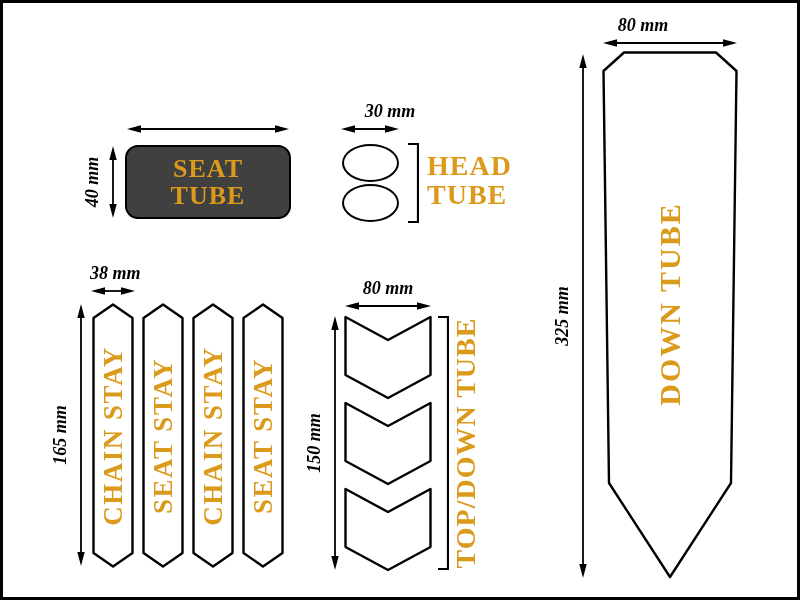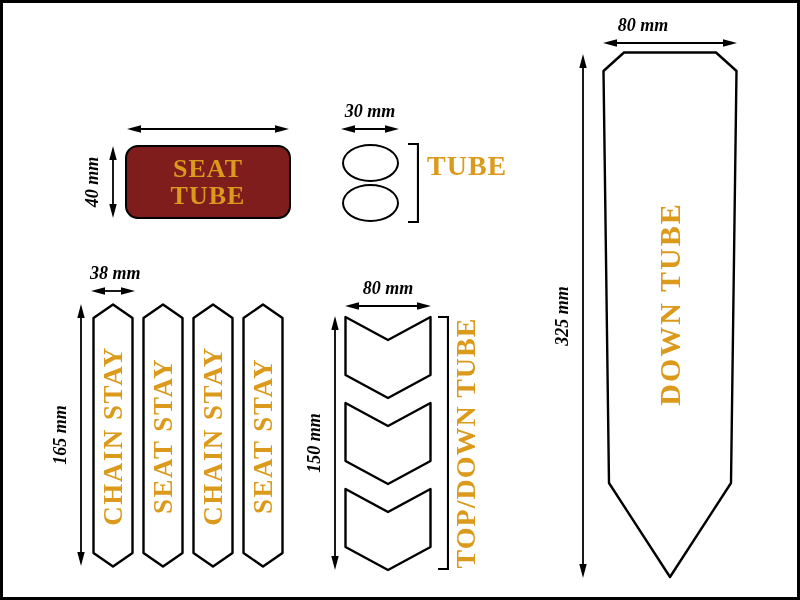--- a/index.html
+++ b/index.html
@@ -16,21 +16,21 @@
   .rot {
     position:absolute; left:50%; top:50%;
     transform:translate(-50%,-50%) rotate(-90deg);
     white-space:nowrap;
   }
   .sticker-label {
     color:var(--accent,#DB9A1B); font-weight:bold;
     letter-spacing:1px; line-height:1.05; text-align:center;
   }
   .shape-rect {
-    border:2.5px solid #000; border-radius:13px; background:#7f1d1d;
+    border:2.5px solid #000; border-radius:13px; background:#404040;
     display:flex; align-items:center; justify-content:center;
   }
   .oval { border:2.5px solid #000; border-radius:50%; background:#fff; }
   svg { display:block; }
 </style>
 </head>
 <body>
 
 <div class="canvas">
 
@@ -51,36 +51,37 @@
         <polygon points="6,73 2.3,59 9.7,59" fill="#000"></polygon>
       </svg>
   </div>
   <div class="abs shape-rect" style="left:122px; top:142px; width:166px; height:74px;">
     <div class="sticker-label" style="font-size:26px;">
       <div>SEAT</div>
       <div>TUBE</div>
     </div>
   </div>
 
-  <div class="abs dim-label" style="left:337px; top:98px; width:60px;">30 mm</div>
+  <div class="abs dim-label" style="left:357px; top:98px; width:60px;">30 mm</div>
   <div class="abs" style="left:337px; top:120px;">
     <svg width="60" height="12">
         <line x1="13" y1="6" x2="47" y2="6" stroke="#000" stroke-width="1.8"></line>
         <polygon points="1,6 15,2.3 15,9.7" fill="#000"></polygon>
         <polygon points="59,6 45,2.3 45,9.7" fill="#000"></polygon>
       </svg>
   </div>
   <div class="abs oval" style="left:339px; top:141px; width:57px; height:38px;"></div>
   <div class="abs oval" style="left:339px; top:181px; width:57px; height:38px;"></div>
   <div class="abs" style="left:404px; top:140px;">
     <svg width="12" height="80">
         <path d="M1,1 L11,1 L11,79 L1,79" fill="none" stroke="#000" stroke-width="2.2"></path>
       </svg>
   </div>
   <div class="abs sticker-label" style="left:424px; top:148px; font-size:28px; text-align:left;">
+    <div>HEAD</div>
     <div>TUBE</div>
   </div>
 
   <div class="abs dim-label" style="left:87px; top:260px; width:46px;">38 mm</div>
   <div class="abs" style="left:87px; top:282px;">
     <svg width="46" height="12">
         <line x1="13" y1="6" x2="33" y2="6" stroke="#000" stroke-width="1.8"></line>
         <polygon points="1,6 15,2.3 15,9.7" fill="#000"></polygon>
         <polygon points="45,6 31,2.3 31,9.7" fill="#000"></polygon>
       </svg>

